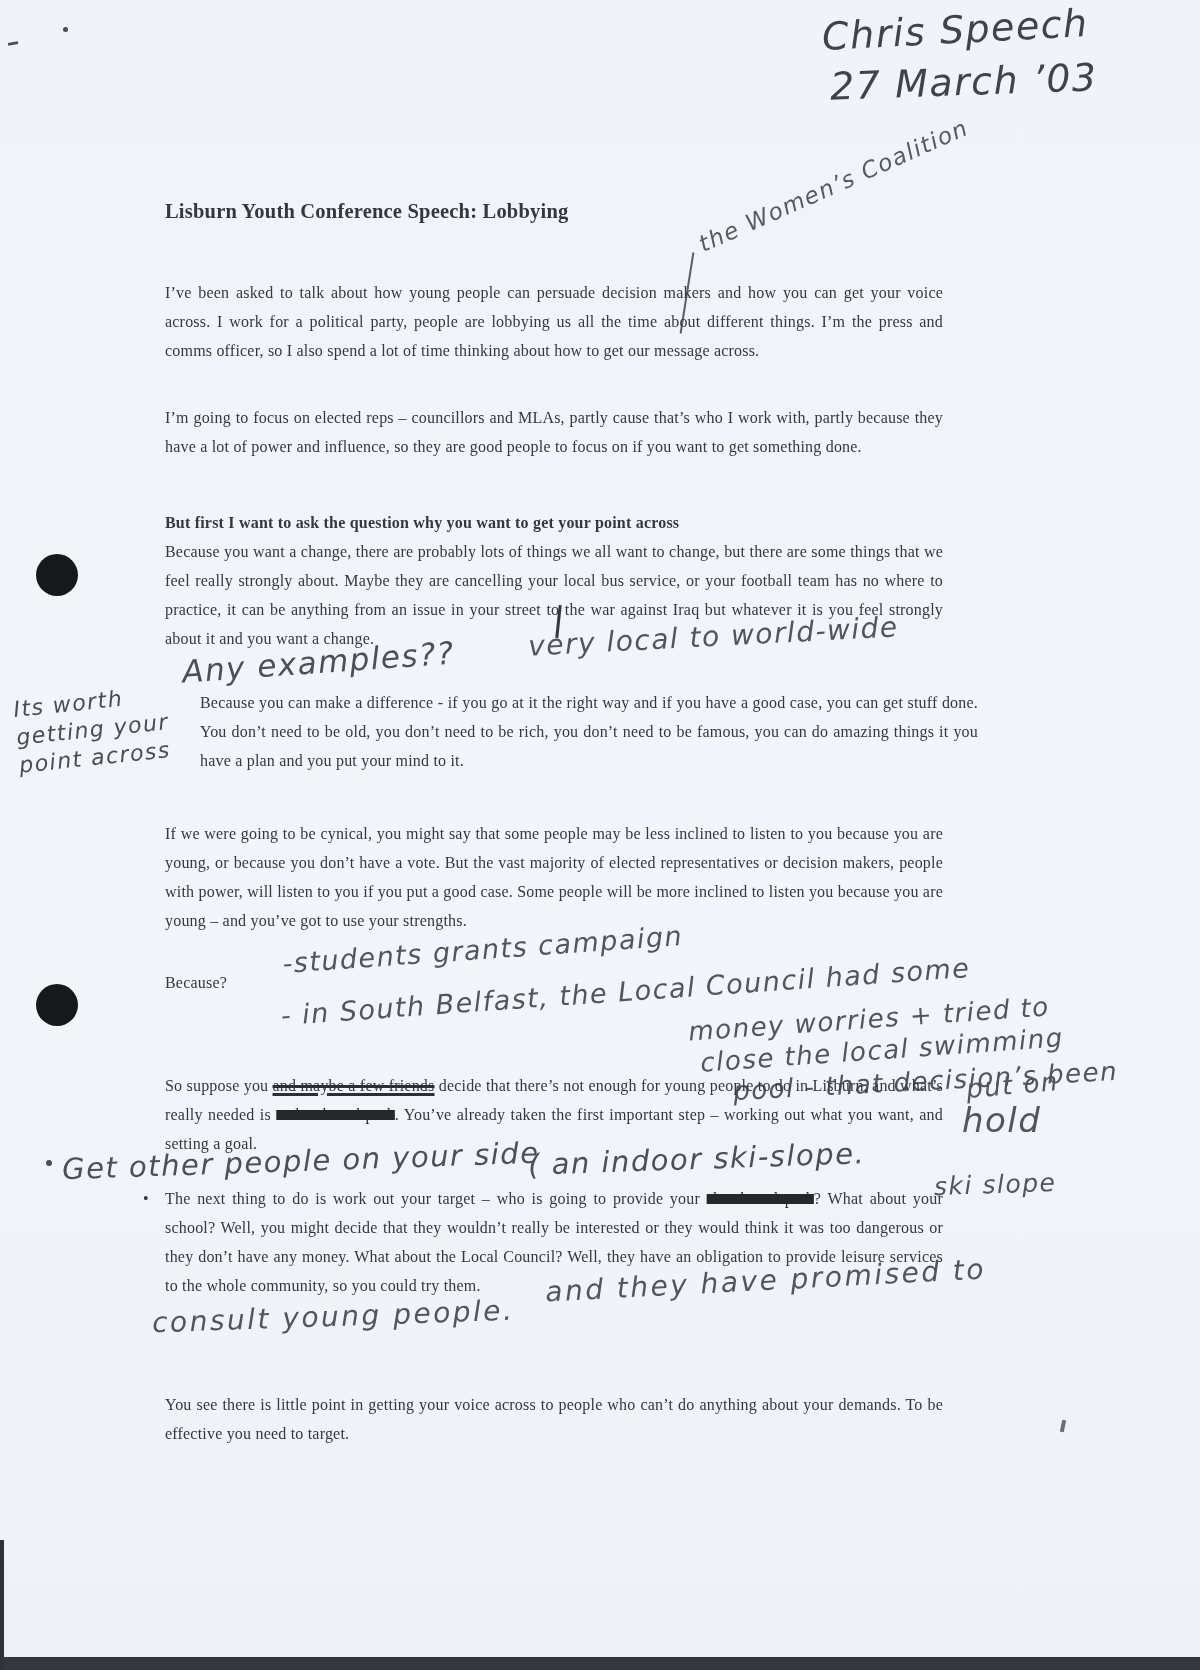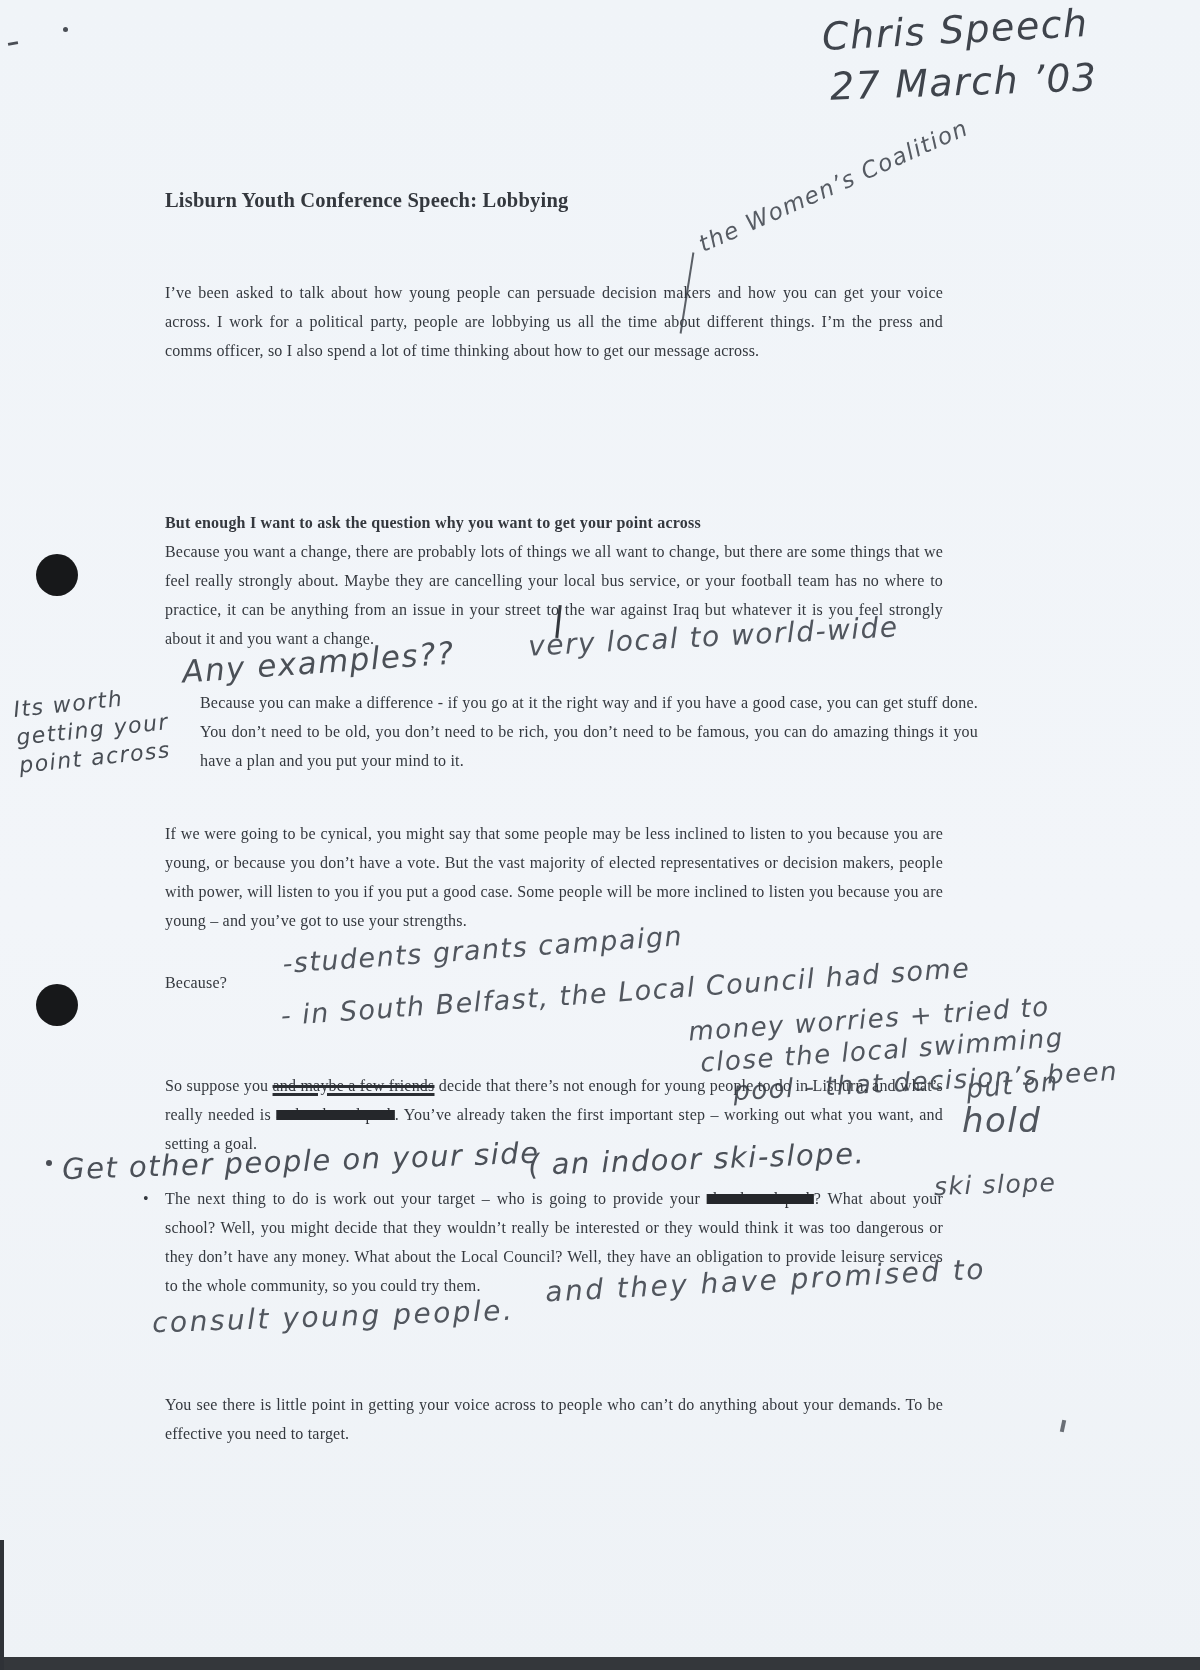--- a/index.html
+++ b/index.html
@@ -44,29 +44,30 @@
 <body>
 
 <div id="page">
 
   <div class="hand" style="left:822px; top:8px; font-size:38px; transform:rotate(-3deg); color:#3f444c;">Chris Speech</div>
   <div class="hand" style="left:830px; top:60px; font-size:38px; transform:rotate(-2deg); color:#3f444c;">27 March ’03</div>
 
   <div class="mark" style="left:8px; top:42px; width:10px; height:3px; transform:rotate(-10deg);"></div>
   <div class="mark" style="left:63px; top:27px; width:5px; height:5px; border-radius:50%;"></div>
 
-  <div class="typed short bold" style="top:186px; font-size:20.5px;">Lisburn Youth Conference Speech: Lobbying</div>
+  <div class="typed short bold" style="top:197px; font-size:20.5px;">Lisburn Youth Conference Speech: Lobbying</div>
 
   <div class="hand" style="left:700px; top:232px; font-size:23px; transform:rotate(-24deg); transform-origin:left center; color:#565b63;">the Women’s Coalition</div>
   <div class="mark" style="left:686px; top:252px; width:2px; height:82px; transform:rotate(9deg); background:#5a5f66;"></div>
 
   <div class="typed" style="top:278px;">I’ve been asked to talk about how young people can persuade decision makers and how you can get your voice across.  I work for a political party, people are lobbying us all the time about different things.  I’m the press and comms officer, so I also spend a lot of time thinking about how to get our message across.</div>
 
+  <div class="typed" style="top:403px;">I’m going to focus on elected reps – councillors and MLAs, partly cause that’s who I work with, partly because they have a lot of power and influence, so they are good people to focus on if you want to get something done.</div>
 
-  <div class="typed short bold" style="top:508px;">But enough I want to ask the question why you want to get your point across</div>
+  <div class="typed short bold" style="top:508px;">But first I want to ask the question why you want to get your point across</div>
 
   <div class="typed" style="top:537px;">Because you want a change, there are probably lots of things we all want to change, but there are some things that we feel really strongly about. Maybe they are cancelling your local bus service, or your football team has no where to practice, it can be anything from an issue in your street to the war against Iraq but whatever it is you feel strongly about it and you want a change.</div>
 
   <div class="mark" style="left:557px; top:605px; width:3px; height:33px; transform:rotate(6deg); background:#33373d;"></div>
 
   <div class="hand" style="left:528px; top:620px; font-size:28px; transform:rotate(-3deg);">very local to world-wide</div>
 
   <div class="hand" style="left:182px; top:644px; font-size:31px; transform:rotate(-4deg); color:#4b5057;">Any examples??</div>
 
   <div class="hand multiline" style="left:16px; top:688px; font-size:22px; line-height:28px; transform:rotate(-6deg); color:#484d54;">Its worth

